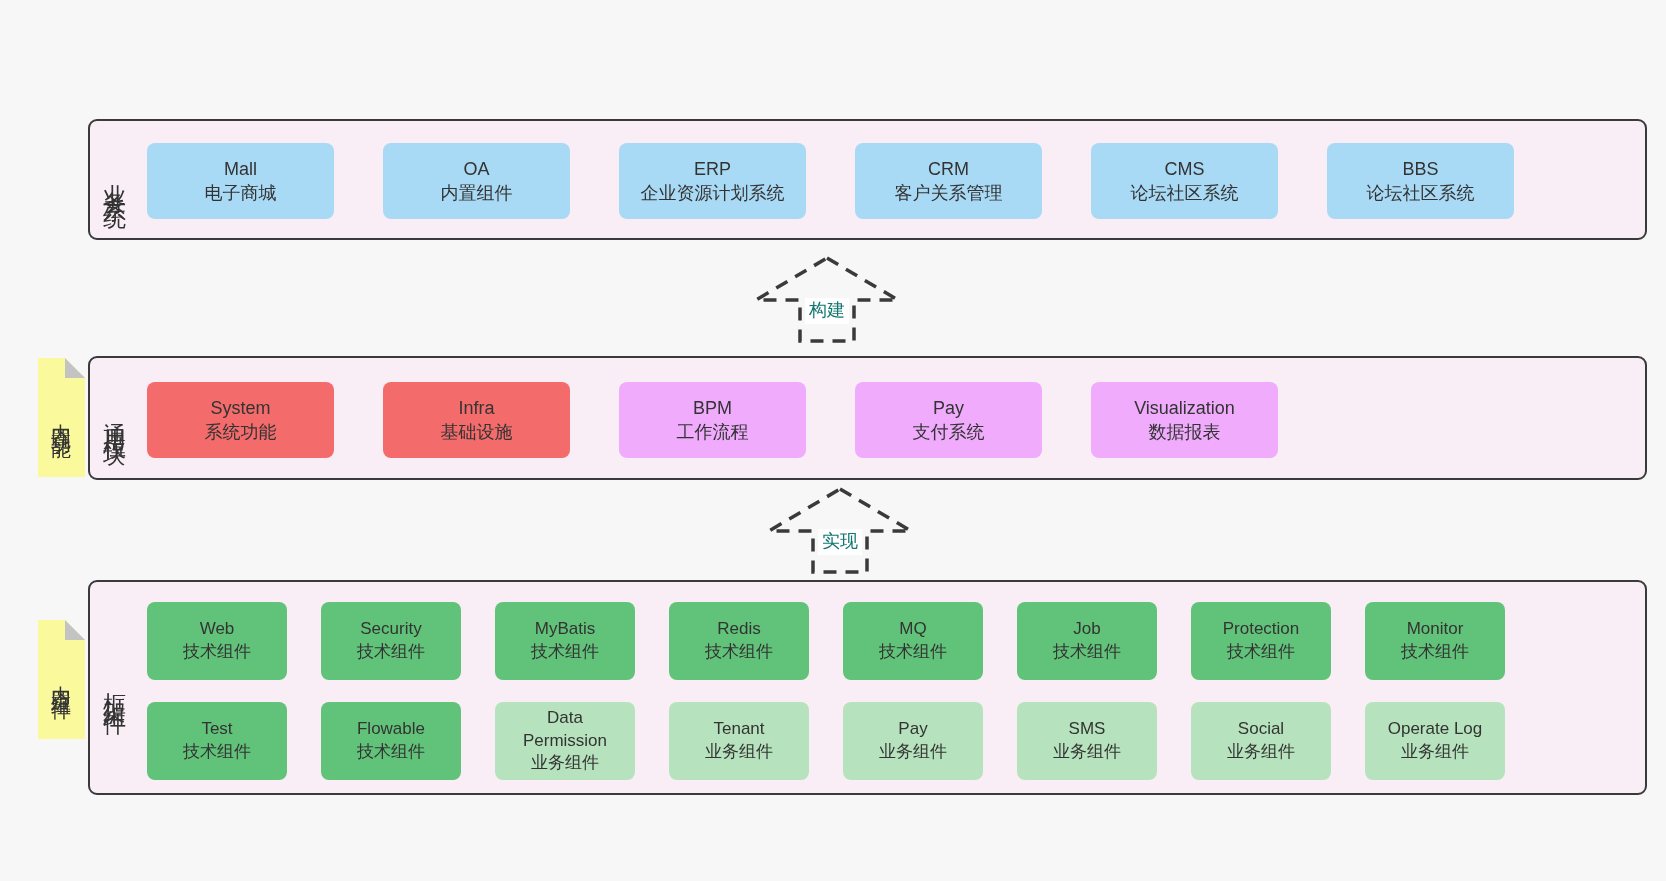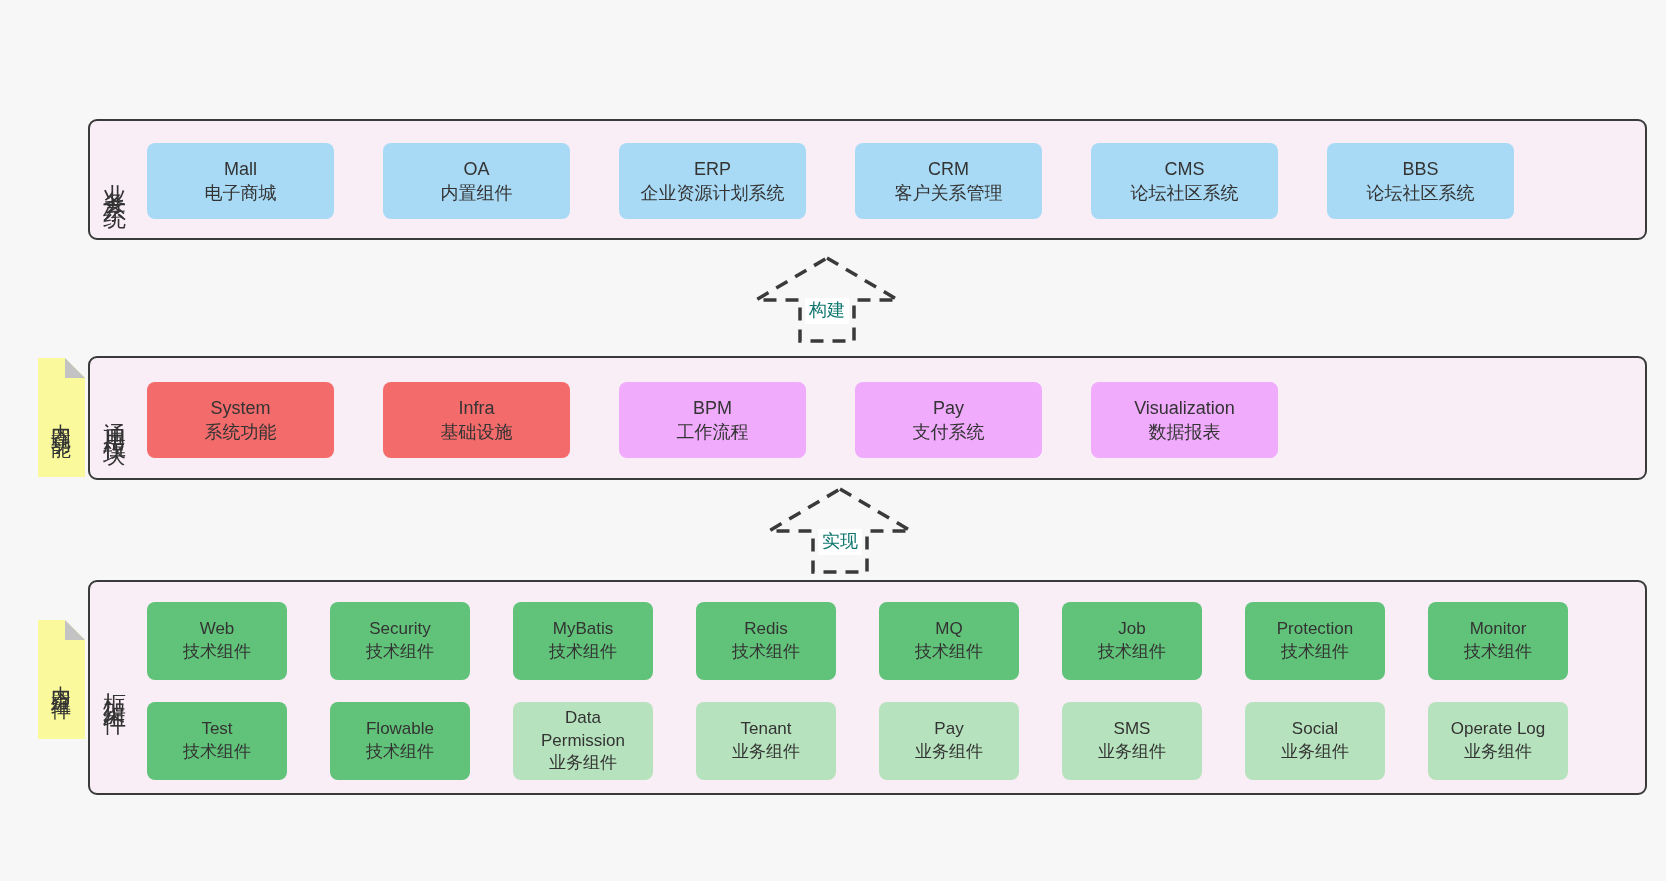--- a/index.html
+++ b/index.html
@@ -21,21 +21,21 @@
 
   .vlabel {
     position:absolute; left:13px; top:50%; transform:translateY(-50%);
     writing-mode:vertical-rl; text-orientation:upright;
     font-size:23px; letter-spacing:7px; color:#333; line-height:1;
     white-space:nowrap;
   }
 
   .row { position:absolute; display:flex; }
   .row6 { left:57px; gap:49px; }
-  .row8 { left:57px; gap:43px; }
+  .row8 { left:57px; gap:34px; }
   #sec-business .row6 { top:22px; }
   #sec-modules  .row6 { top:24px; }
   .frow1 { top:20px; }
   .frow2 { top:120px;justify-content:center; }
 
   .box {
     border-radius:8px; display:flex; flex-direction:column;
     align-items:center; justify-content:center; text-align:center;
     line-height:1.35; box-sizing:border-box; padding:4px 12px;
   }

